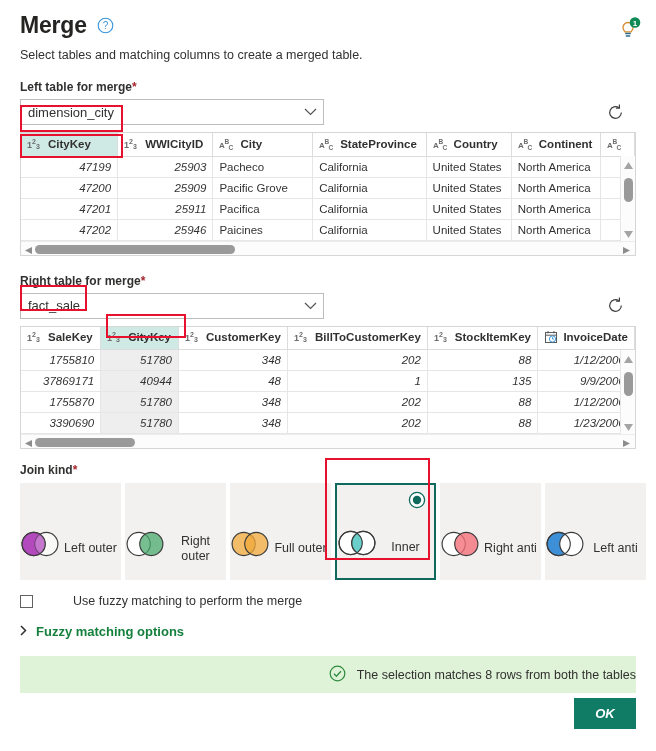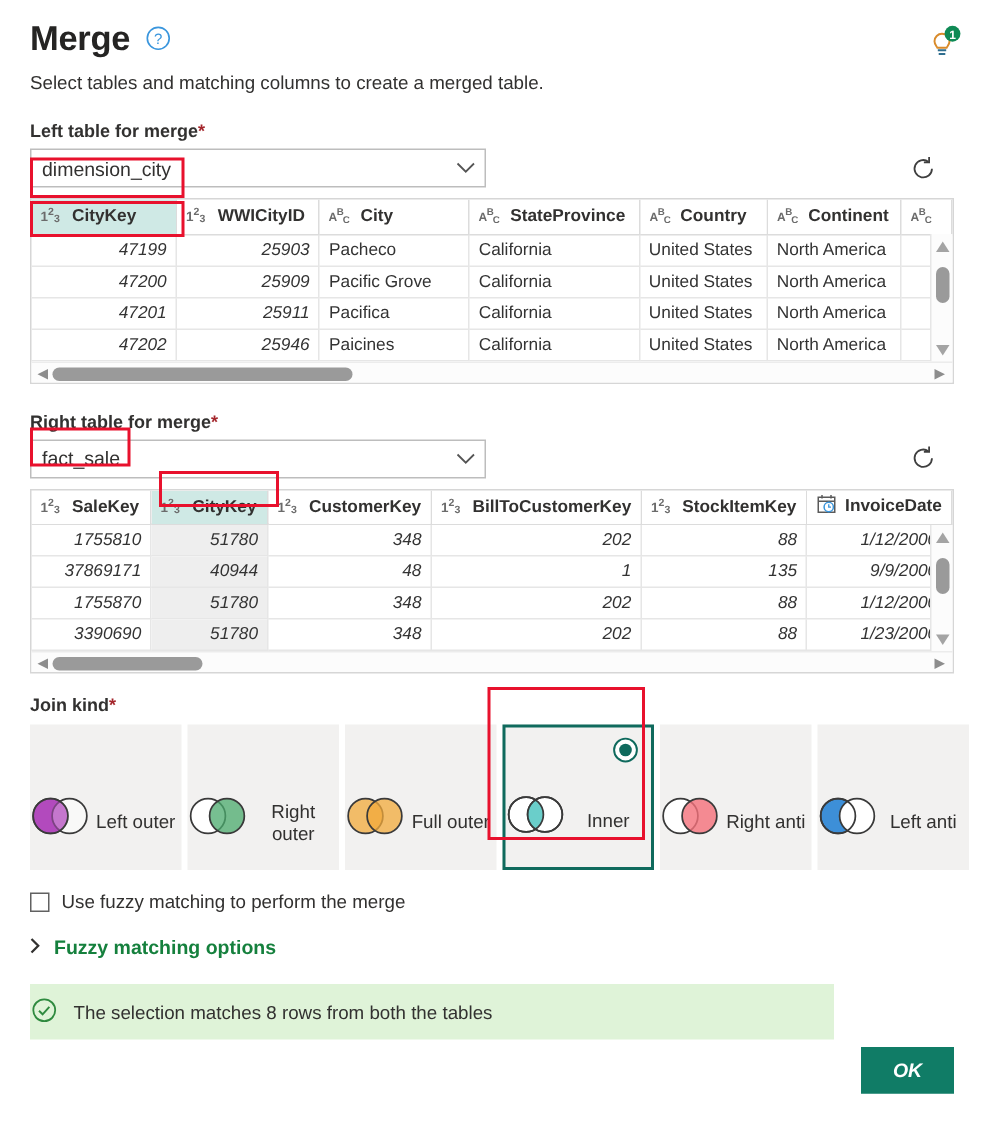--- a/index.html
+++ b/index.html
@@ -143,33 +143,33 @@
   }
   .join-card.selected { border: 2px solid #0f6a5d; background: #f2f1f0; padding-top: 22px; }
   .join-venn { height: 30px; display:flex; align-items:center; }
   .join-name {
     margin-top: 10px; font-size: 12.5px; color: #323130;
     text-align: center; line-height: 1.15; width: 80px;
   }
   .radio-sel { position: absolute; top: 6px; right: 8px; }
 
   
-  .cb-row { display: flex; align-items: center; margin-top: 14px; }
+  .cb-row { display: flex; align-items: center; margin-top: 14px; gap: 32px; }
   .cb-box {
     width: 13px; height: 13px; border: 1px solid #616161; background: #fff;
   }
   .cb-label { margin-left: 8px; font-size: 12.5px; color: #323130; }
 
   .exp-row { display: flex; align-items: center; margin-top: 16px; }
   .exp-label { margin-left: 9px; font-size: 13px; font-weight: 700; color: #15803d; }
 
   .msg-bar {
-    margin-top: 17px; width: 536px; height: 37px;
+    margin-top: 17px; width: 616px; height: 37px;
     background: #dff3d8;
-    display: flex; align-items: center; padding-left: 1px;
+    display: flex; align-items: center; padding-left: 1px; justify-content: flex-end;
   }
   .msg-text { margin-left: 11px; font-size: 12.5px; color: #323130; }
 
   
   .footer {
     position: absolute; right: 20px; bottom: 22px;
     display: flex; gap: 10px;
   }
   .btn {
     width: 62px; height: 31px;

